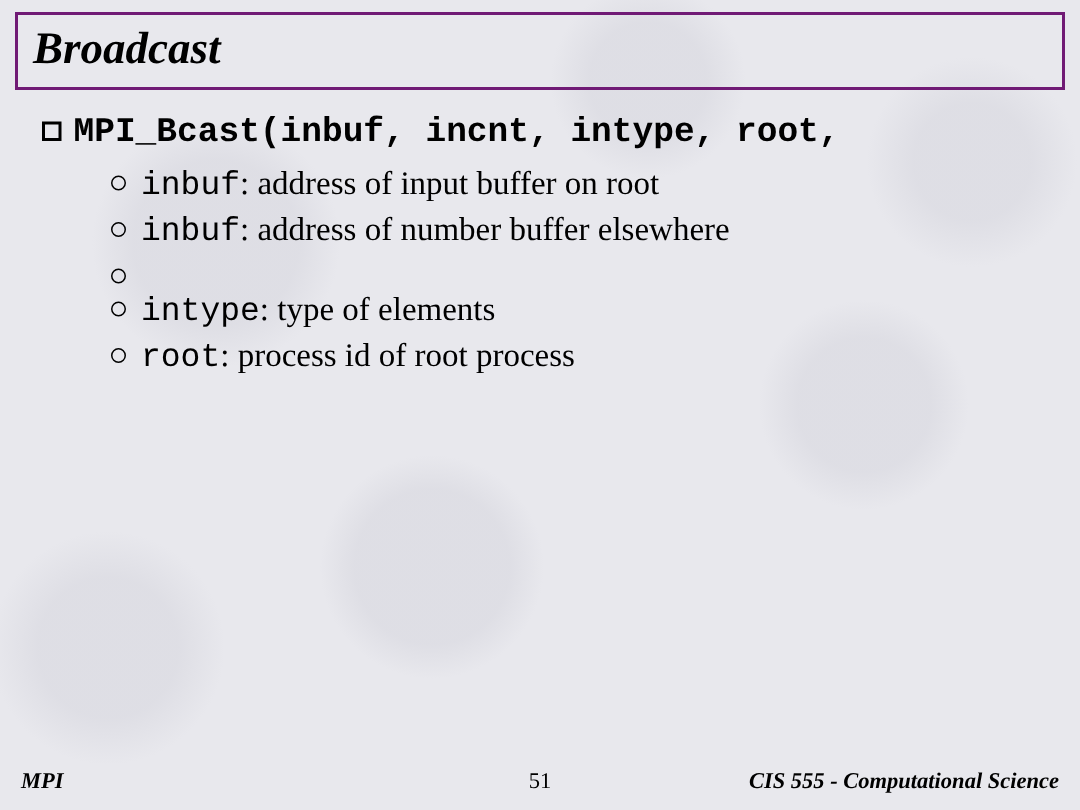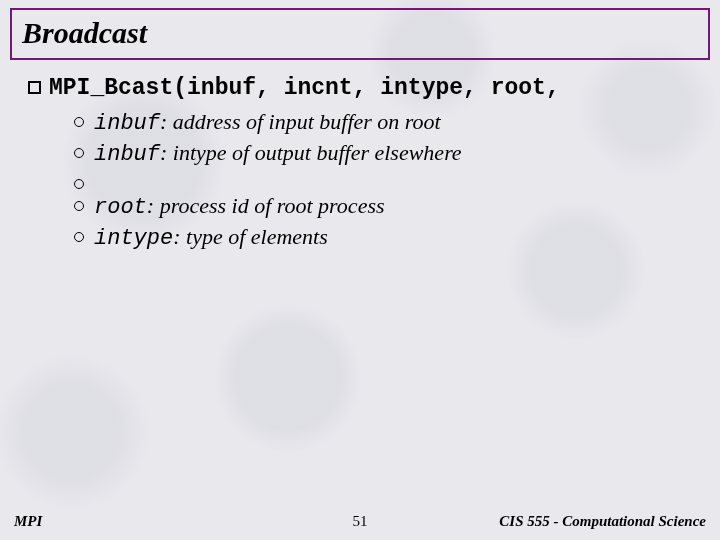--- a/index.html
+++ b/index.html
@@ -53,21 +53,20 @@
   .sig-line2 {
     font-family: "Courier New", Courier, monospace;
     font-weight: bold;
     font-size: 23px;
     text-align: center;
     margin-top: 2px;
     margin-left: 20px;
   }
   .params {
     margin: 6px 0 0 46px;
-    font-style: italic;
   }
   .param-row {
     display: flex;
     align-items: flex-start;
     gap: 10px;
     margin-bottom: 4px;
   }
   .circ-bullet {
     width: 10px;
     height: 10px;
@@ -126,36 +125,36 @@
   <div class="params">
     <div class="param-row">
       <div class="circ-bullet"></div>
       <div>
         <span class="param-name">inbuf</span><span class="param-desc">: </span><span class="param-desc">address of input buffer on root</span>
       </div>
     </div>
     <div class="param-row">
       <div class="circ-bullet"></div>
       <div>
-        <span class="param-name">inbuf</span><span class="param-desc">: </span><span class="param-desc">intype of output buffer elsewhere</span>
+        <span class="param-name">inbuf</span><span class="param-desc">: </span><span class="param-desc">address of number buffer elsewhere</span>
       </div>
     </div>
     <div class="param-row">
       <div class="circ-bullet"></div>
     </div>
     <div class="param-row">
       <div class="circ-bullet"></div>
       <div>
-        <span class="param-name">root</span><span class="param-desc">: </span><span class="param-desc">process id of root process</span>
+        <span class="param-name">intype</span><span class="param-desc">: </span><span class="param-desc">type of elements</span>
       </div>
     </div>
     <div class="param-row">
       <div class="circ-bullet"></div>
       <div>
-        <span class="param-name">intype</span><span class="param-desc">: </span><span class="param-desc">type of elements</span>
+        <span class="param-name">root</span><span class="param-desc">: </span><span class="param-desc">process id of root process</span>
       </div>
     </div>
   </div>
 </div>
 
 <div class="footer">
   <div class="footer-left">MPI</div>
   <div class="footer-center">51</div>
   <div class="footer-right">CIS 555 - Computational Science</div>
 </div>

